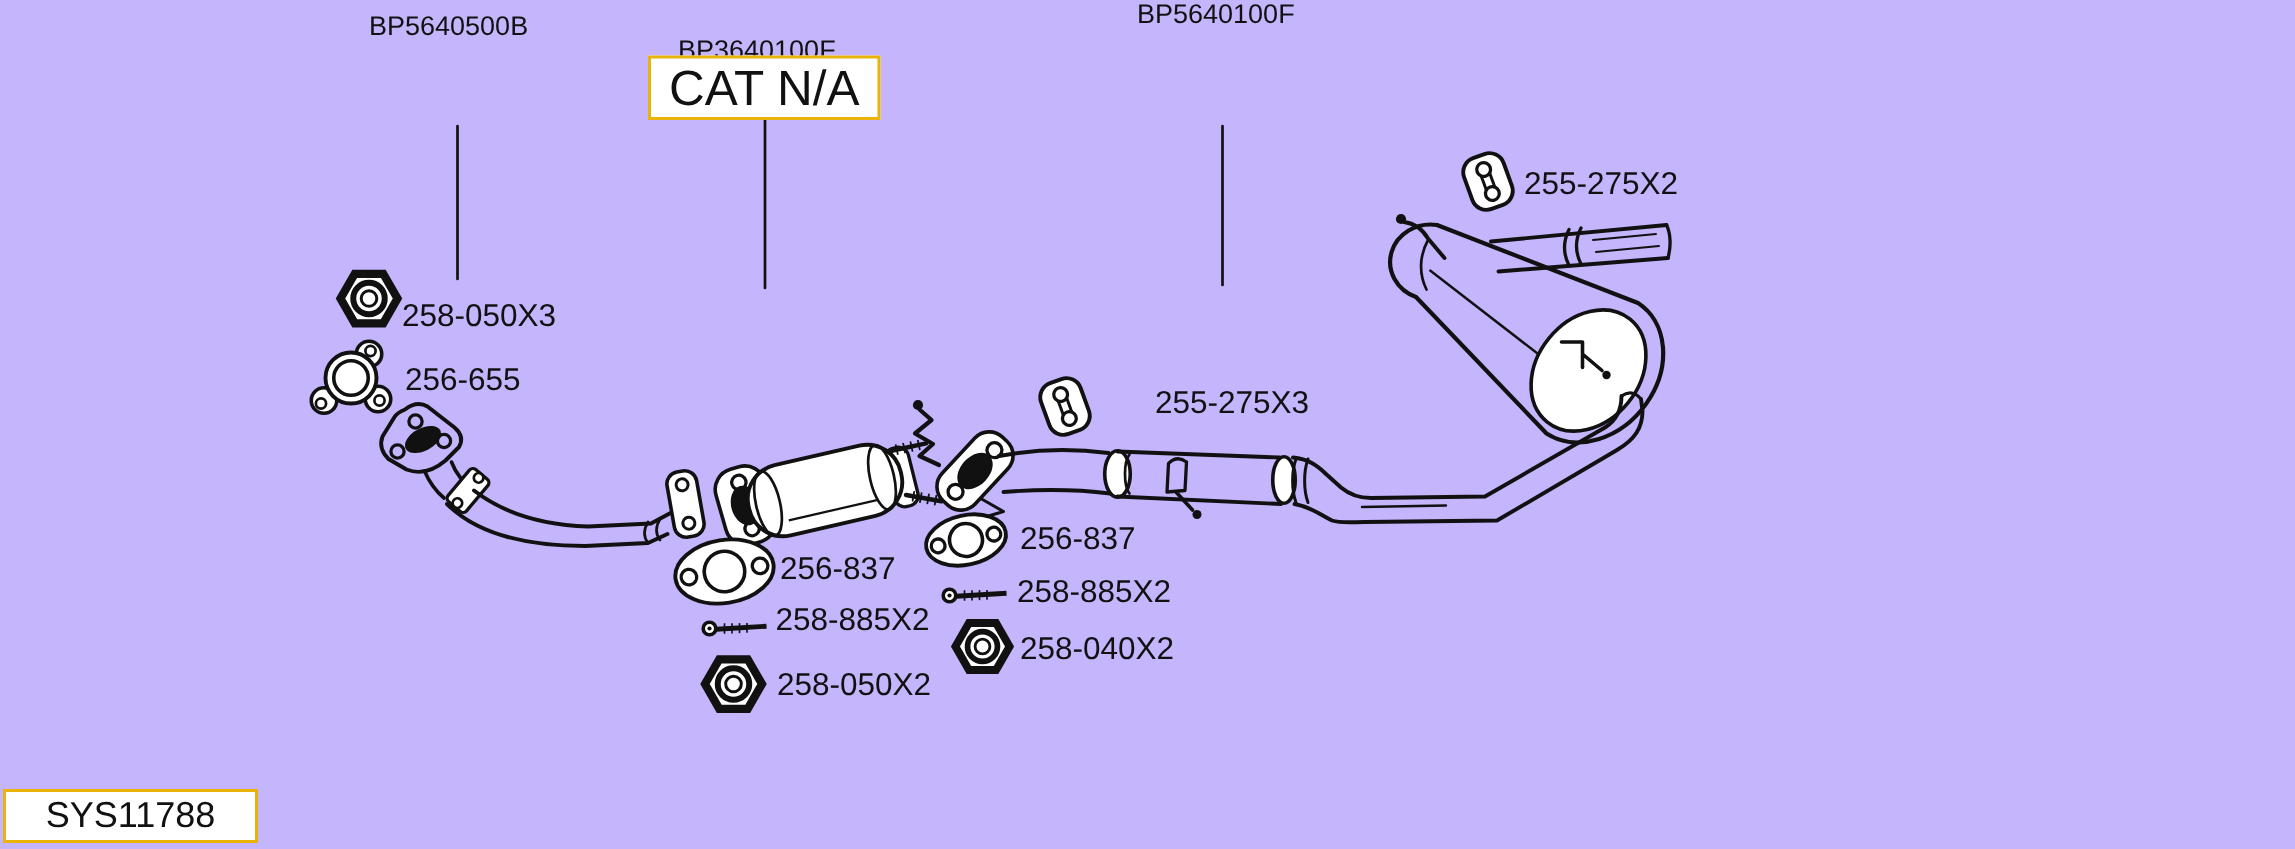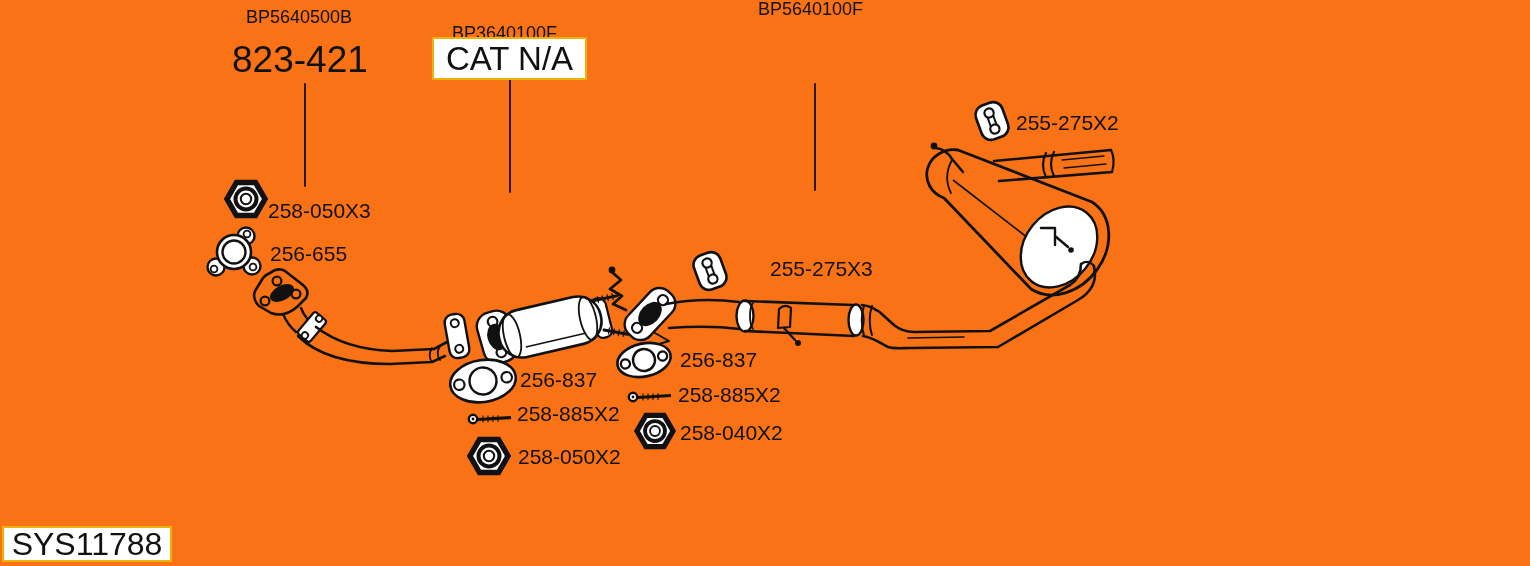--- a/index.html
+++ b/index.html
@@ -1,24 +1,24 @@
 <!DOCTYPE html>
 <html><head>
 <meta charset="utf-8">
 <style>
   html,body{margin:0;padding:0;background:#fff;}
-  .stage{position:relative;width:1530px;height:566px;background:#f97316;overflow:hidden;
+  .stage{position:relative;width:1530px;height:566px;background:#c4b5fd;overflow:hidden;
          font-family:"Liberation Sans", sans-serif;color:#111;}
   .lbl{position:absolute;white-space:nowrap;line-height:1;color:#111;}
   .ref{font-size:18px;}
   .big{font-size:37px;}
   .pn{font-size:21px;}
   .boxed{position:absolute;border:2px solid #eab308;display:flex;align-items:center;justify-content:center;background:#fff;}
   .cat{left:432px;top:37px;width:151px;height:39px;font-size:33px;}
-  .sys{left:2px;top:526px;width:166px;height:32px;font-size:32px;}
+  .sys{left:2px;top:526px;width:166px;height:32px;font-size:24px;}
   svg{position:absolute;left:0;top:0;}
   .s{stroke:#111;fill:none;stroke-linecap:round;stroke-linejoin:round;}
 </style>
 </head>
 <body>
 
 <div class="stage">
 
   <svg width="1530" height="566" viewBox="0 0 1530 566">
     <defs>
@@ -200,21 +200,20 @@
       </g>
     <g transform="translate(655,431) scale(0.95)">
         <use href="#hexnut"></use>
       </g>
   </svg>
 
   <div class="lbl ref" style="left:246px;top:8px">BP5640500B</div>
   <div class="lbl ref" style="left:452px;top:24px">BP3640100F</div>
   <div class="lbl ref" style="left:758px;top:0">BP5640100F</div>
 
-  <div class="lbl big" style="left:232px;top:41px">823-421</div>
   <div class="boxed cat">
     <span>CAT N/A</span>
   </div>
 
   <div class="lbl pn" style="left:268px;top:200px">258-050X3</div>
   <div class="lbl pn" style="left:270px;top:243px">256-655</div>
   <div class="lbl pn" style="left:1016px;top:112px">255-275X2</div>
   <div class="lbl pn" style="left:770px;top:258px">255-275X3</div>
   <div class="lbl pn" style="left:520px;top:369px">256-837</div>
   <div class="lbl pn" style="left:517px;top:403px">258-885X2</div>

